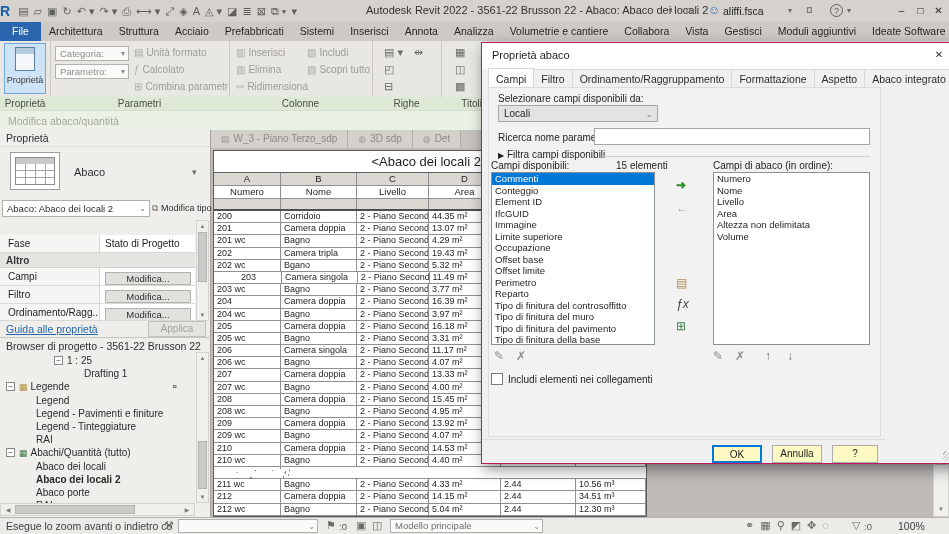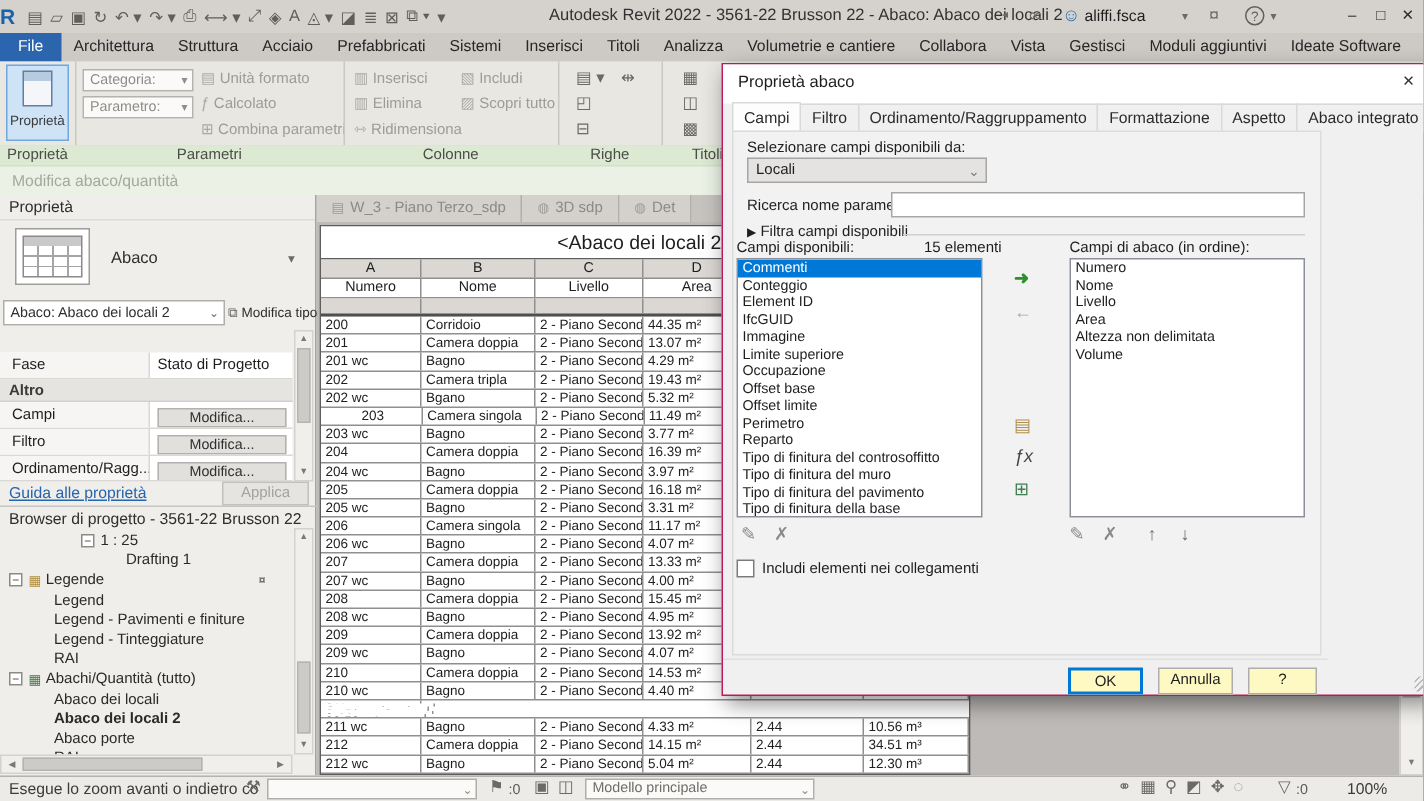--- a/index.html
+++ b/index.html
@@ -145,21 +145,21 @@
   </div>
 
   <div id="tabrow" class="abs">
       <div class="rtab filetab">File</div>
       <div class="rtab">Architettura</div>
       <div class="rtab">Struttura</div>
       <div class="rtab">Acciaio</div>
       <div class="rtab">Prefabbricati</div>
       <div class="rtab">Sistemi</div>
       <div class="rtab">Inserisci</div>
-      <div class="rtab">Titoli</div>
+      <div class="rtab">Annota</div>
       <div class="rtab">Analizza</div>
       <div class="rtab">Volumetrie e cantiere</div>
       <div class="rtab">Collabora</div>
       <div class="rtab">Vista</div>
       <div class="rtab">Gestisci</div>
       <div class="rtab">Moduli aggiuntivi</div>
       <div class="rtab">Ideate Software</div>
     </div>
 
   <div id="ribbon" class="abs">

